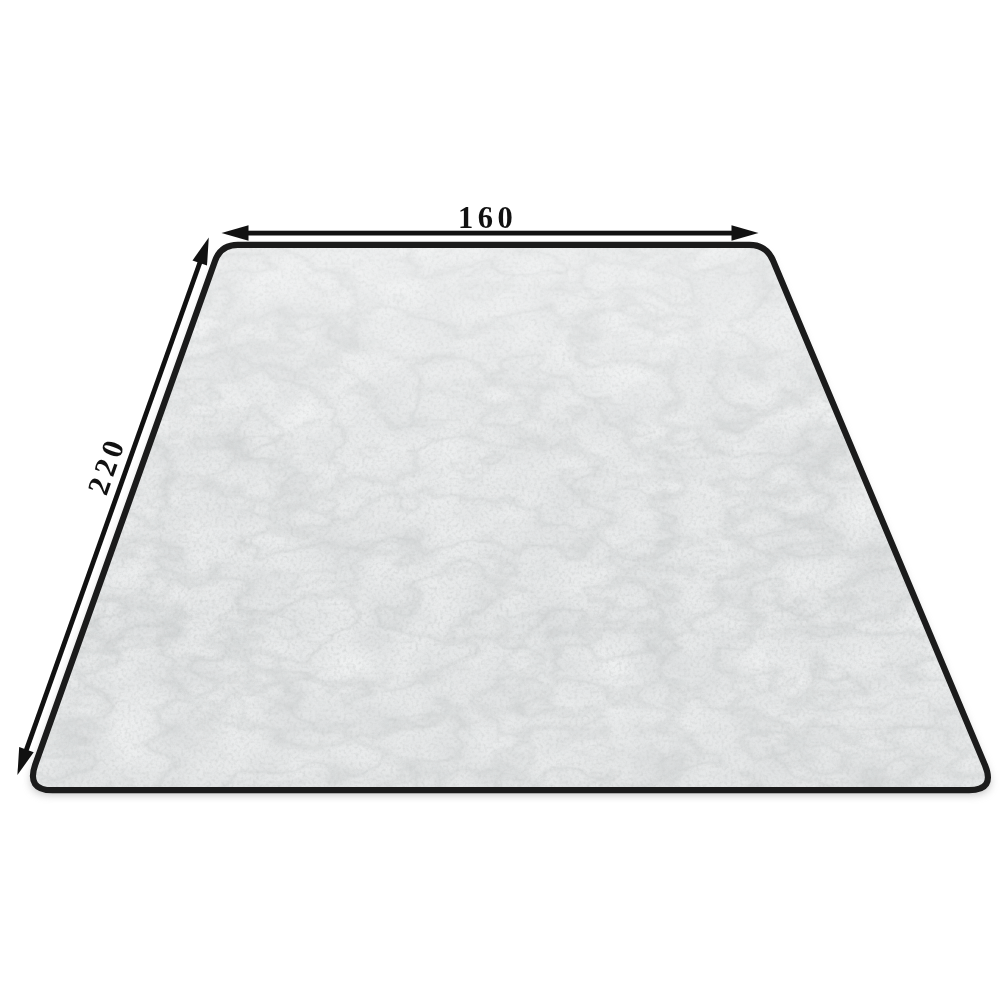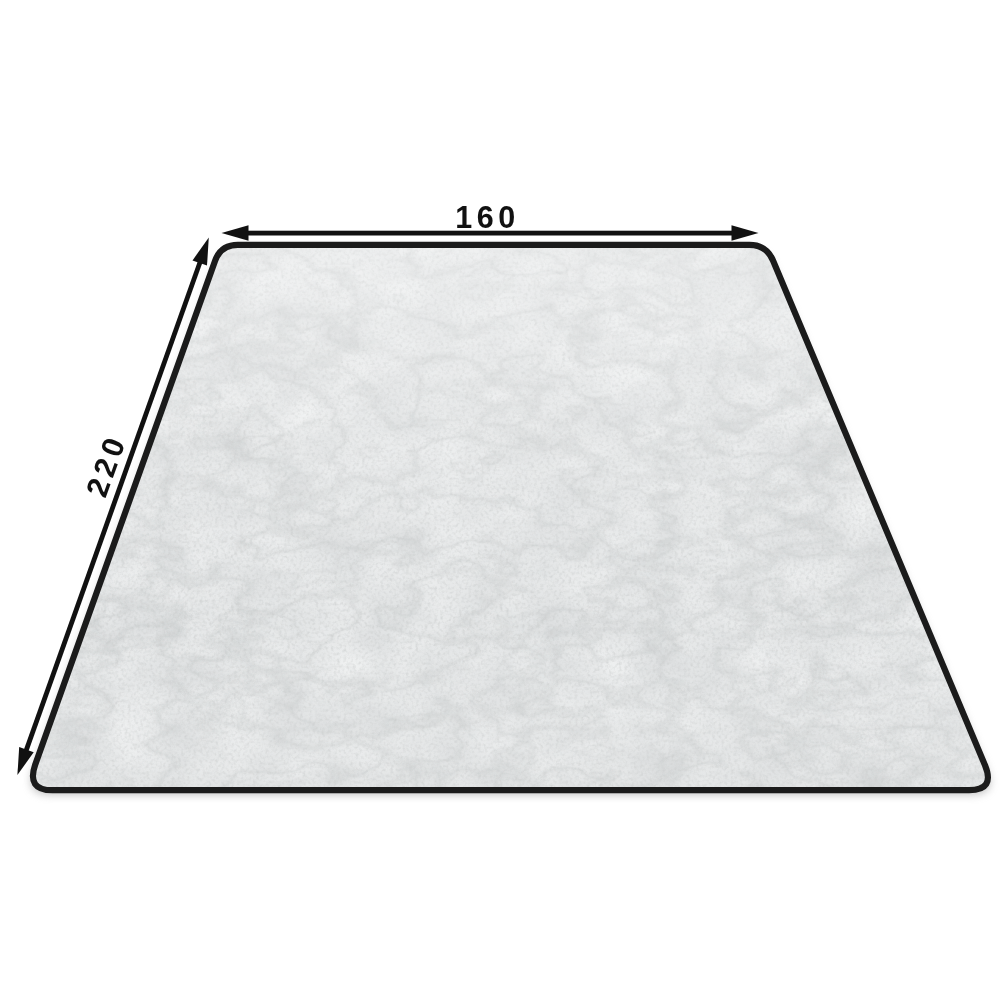--- a/index.html
+++ b/index.html
@@ -1,17 +1,17 @@
 <!DOCTYPE html>
 <html><head>
 <meta charset="utf-8">
 <style>
   html,body{margin:0;padding:0;background:#ffffff;}
   .stage{position:relative;width:1000px;height:1000px;background:#ffffff;overflow:hidden;
-         font-family:Liberation Sans, sans-serif;border-radius:14px;}
+         font-family:Liberation Serif, serif;border-radius:14px;}
 </style>
 </head>
 <body>
 <div class="stage">
 <svg width="1000" height="1000" viewBox="0 0 1000 1000" xmlns="http://www.w3.org/2000/svg">
   <defs>
     <clipPath id="rugclip">
       <path d="M237.8,244.8 L749.4,244.8 Q766.4,244.8 773.0,260.5 L985.1,765.5 Q995.2,790.2 969.2,790.2 L52.4,790.2 Q26.4,790.2 35.1,765.0 L215.1,260.8 Q220.8,244.8 237.8,244.8 Z"></path>
     </clipPath>
     <filter id="marble" x="0%" y="0%" width="100%" height="100%" color-interpolation-filters="sRGB">

